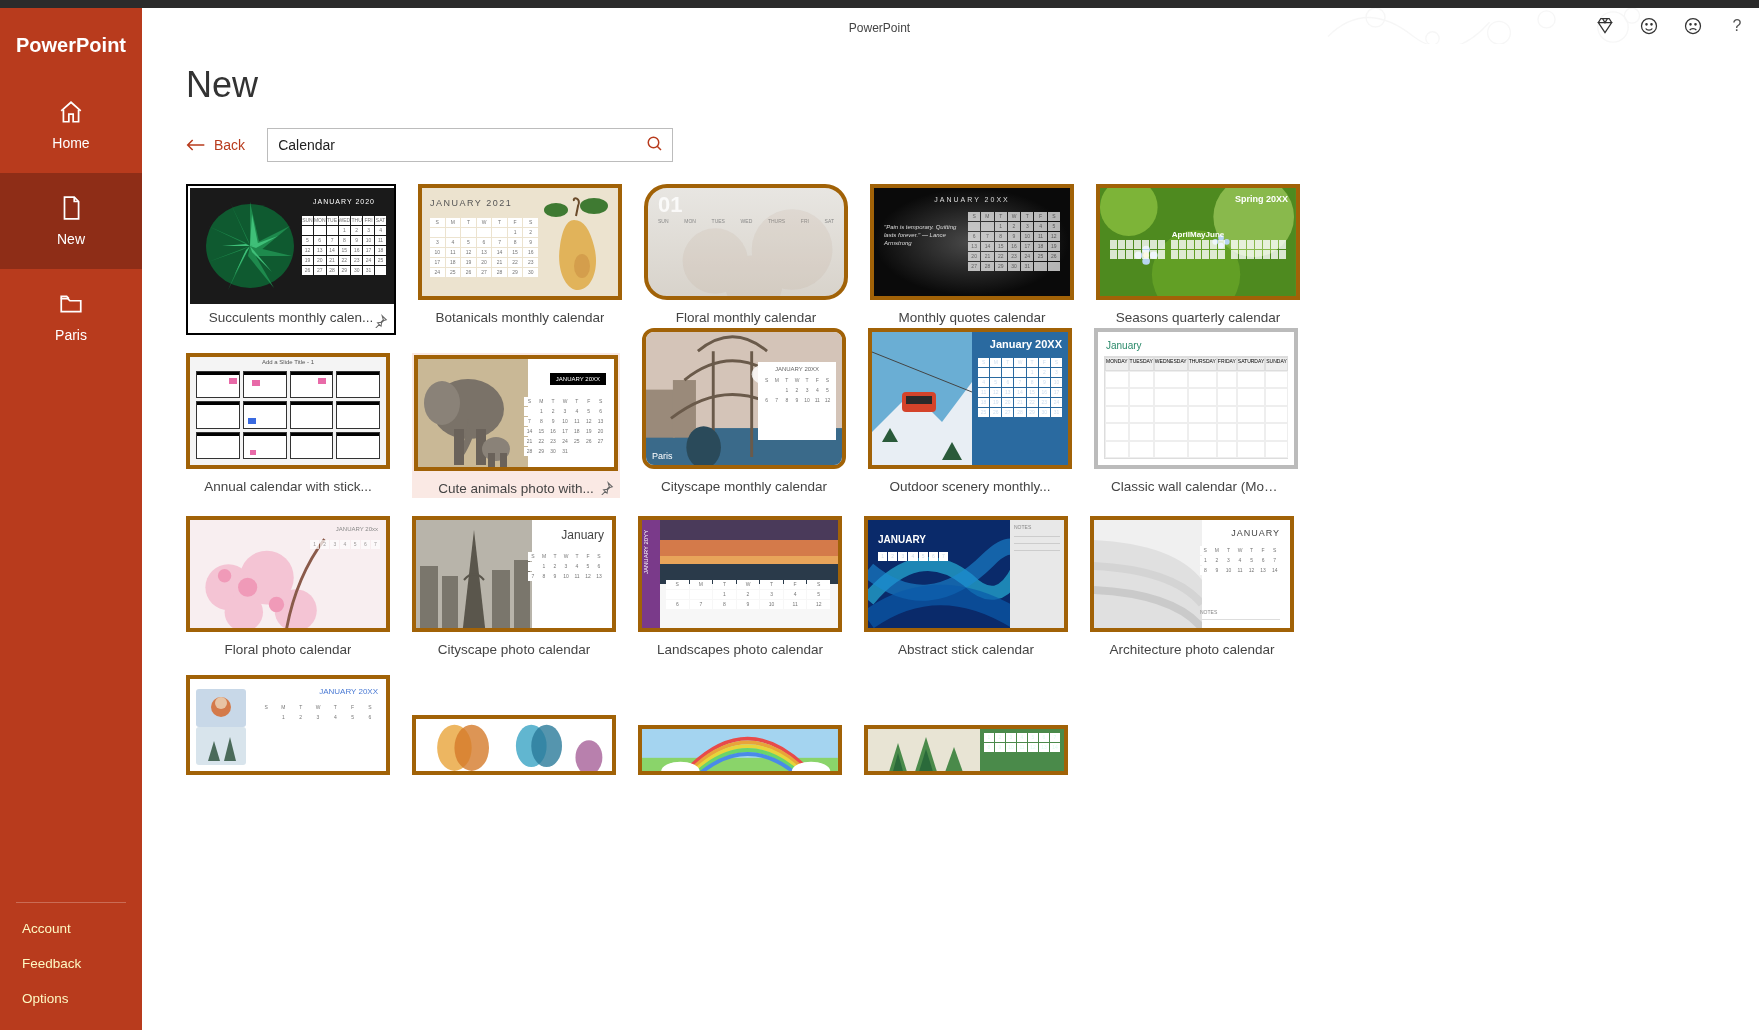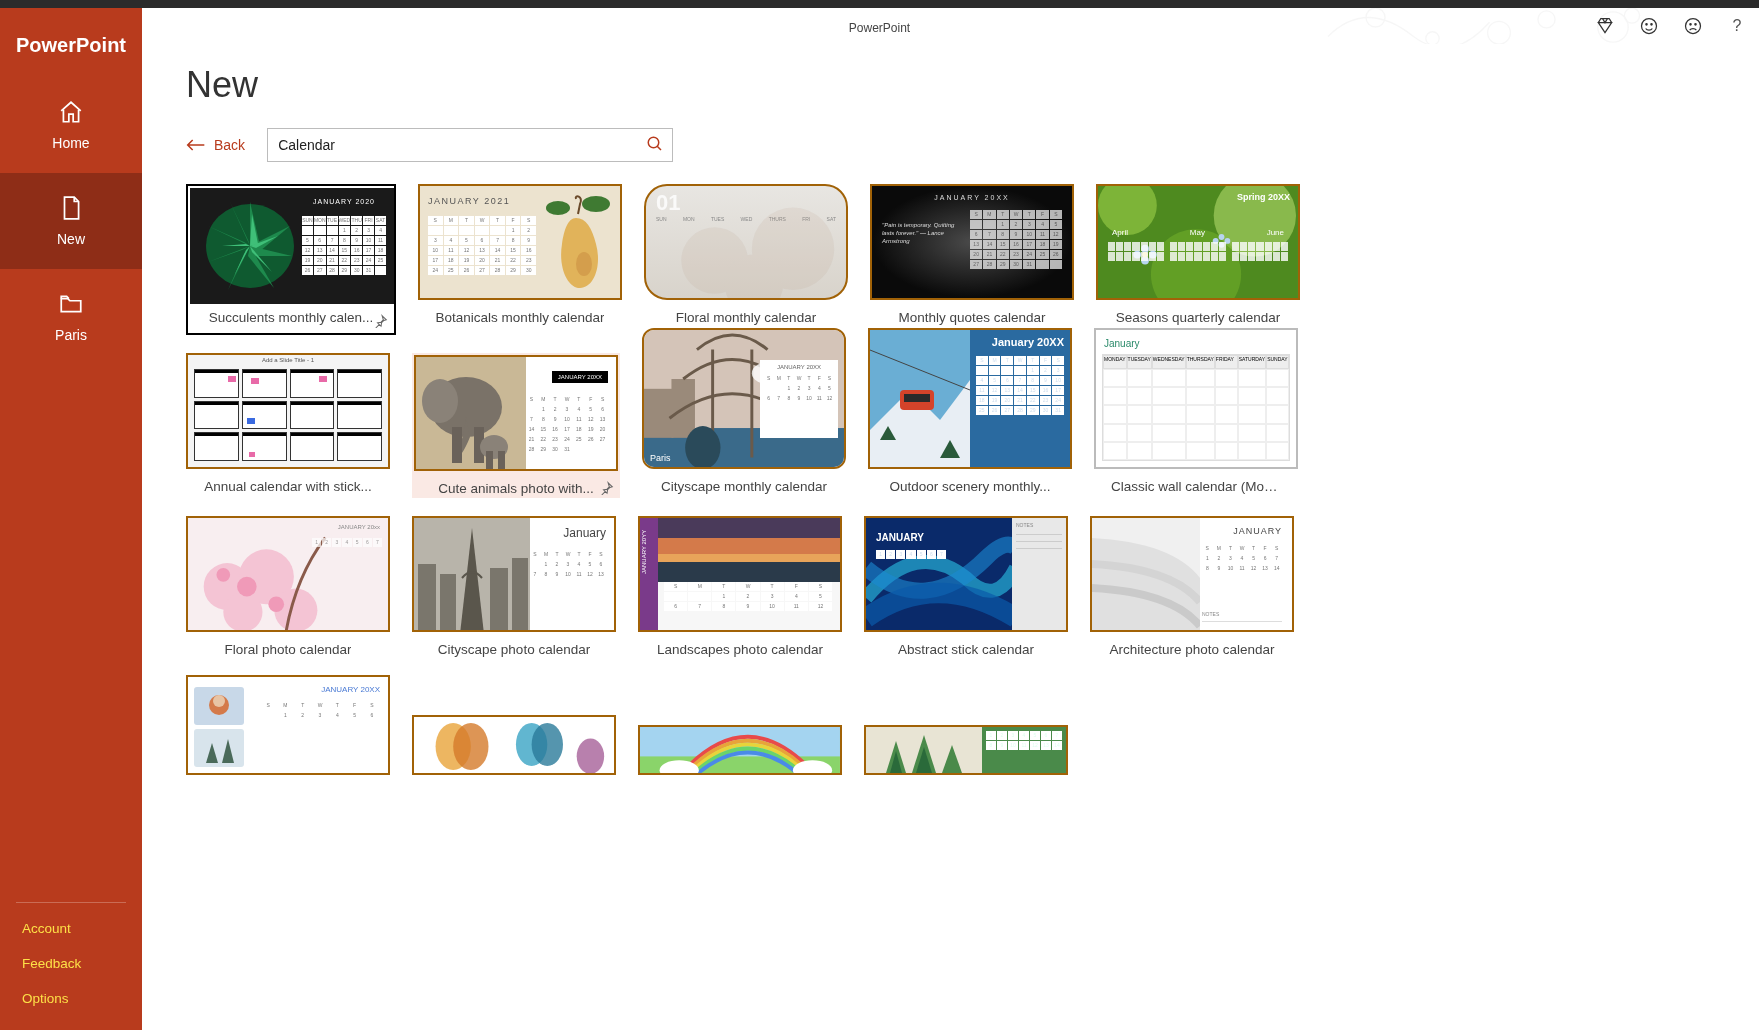--- a/index.html
+++ b/index.html
@@ -26,40 +26,40 @@
       position: absolute; left: 0; top: 8px; bottom: 0; width: 142px;
       background: #b83b1d; display: flex; flex-direction: column;
     }
     .sidebar-brand { color: #fff; font-weight: 600; font-size: 20px; padding: 26px 16px 20px; }
     .sidebar-nav { display:flex; flex-direction:column; }
     .sidebar-item { height: 96px; display:flex; flex-direction:column; align-items:center; justify-content:center; color:#fff; gap:10px; cursor:pointer; font-size:14px; }
     .sidebar-item.active { background: #8e2d17; }
     .sidebar-item .s-icon { width:26px; height:26px; }
     .sidebar-divider { height:1px; background: rgba(255,255,255,.25); margin: 0 16px 8px; }
     .sidebar-bottom { margin-top: auto; padding: 8px 0 14px; display:flex; flex-direction:column; }
-    .sidebar-bottom a { color:#fde047; font-size:13.5px; padding:10px 22px; cursor:pointer; }
+    .sidebar-bottom a { color:#fef9c3; font-size:13.5px; padding:10px 22px; cursor:pointer; }
 
     .main {
       position: absolute; left: 142px; top: 44px; right: 0; bottom: 0;
       background: #fff; overflow-y: auto; overflow-x: hidden;
     }
     .heading { font-size: 36px; color:#333; font-weight: 400; padding: 20px 0 22px 44px; }
 
     .searchrow { display:flex; gap: 22px; align-items:center; padding: 0 0 22px 44px; }
     .back-btn { display:flex; align-items:center; gap:8px; color:#b83b1d; font-size:14px; cursor:pointer; }
     .back-btn svg { stroke:#b83b1d; }
     .search-box { position:relative; width: 406px; height: 34px; border:1px solid #bcbcbc; display:flex; align-items:center; padding:0 34px 0 10px; }
     .search-box input { border:none; outline:none; width:100%; font-size:14px; color:#222; background:transparent; }
     .search-box .sicon { position:absolute; right:8px; top:6px; color:#b83b1d; }
 
     .grid { padding: 0 0 40px 44px; }
     .row { display:flex; gap: 22px; margin-bottom: 18px; }
 
     .tpl { width: 204px; display:flex; flex-direction:column; cursor:pointer; position:relative; }
-    .tpl .thumb { width: 204px; height: 116px; border:2px solid #a16207; position:relative; overflow:hidden; background:#f7f7f7; }
+    .tpl .thumb { width: 204px; height: 116px; border:4px solid #a16207; position:relative; overflow:hidden; background:#f7f7f7; }
     .tpl .label-wrap { padding-top: 10px; display:flex; align-items:center; justify-content:center; gap:6px; position:relative; }
     .tpl .label { font-size: 13.5px; color:#444; text-align:center; max-width: 170px; white-space:nowrap; overflow:hidden; text-overflow:ellipsis; }
     .tpl .pin { position:absolute; right: 4px; top: 10px; color:#777; }
 
     .tpl.selected { border: 2px solid #000; padding: 2px; width: 210px; }
     .tpl.selected .thumb { border:none; }
     .tpl.selected .title-pad { padding: 6px 4px 6px; }
 
     .tpl.hovered { background: #fae9e4; padding: 2px; width: 208px; }
 
@@ -410,21 +410,21 @@
                 <circle cx="48" cy="70" r="3" fill="#f4e27a"></circle>
               </g>
             <g fill="#b8d4f0">
                 <circle cx="120" cy="56" r="3"></circle>
                 <circle cx="126" cy="60" r="3"></circle>
                 <circle cx="132" cy="56" r="3"></circle>
                 <circle cx="126" cy="52" r="3"></circle>
               </g>
           </svg>
           <div class="th-panel" style="right:8px;top:6px;color:#fff;font-size:9px;font-weight:600;">Spring 20XX</div>
-          <div class="th-panel" style="left:14px;right:14px;top:42px;display:flex;justify-content:space-between;color:#fff;font-size:8px;">
+          <div class="th-panel" style="left:14px;right:14px;top:42px;display:flex;justify-content:center;color:#fff;font-size:8px;font-weight:bold;">
             <span>April</span>
               <span>May</span>
               <span>June</span>
           </div>
           <div class="th-panel" style="left:10px;right:10px;bottom:6px;height:50px;display:flex;gap:6px;">
             <div style="flex:1;opacity:.8;">
                 <div class="calgrid" style="color:#fff;">
                   <div></div>
                   <div></div>
                   <div></div>

